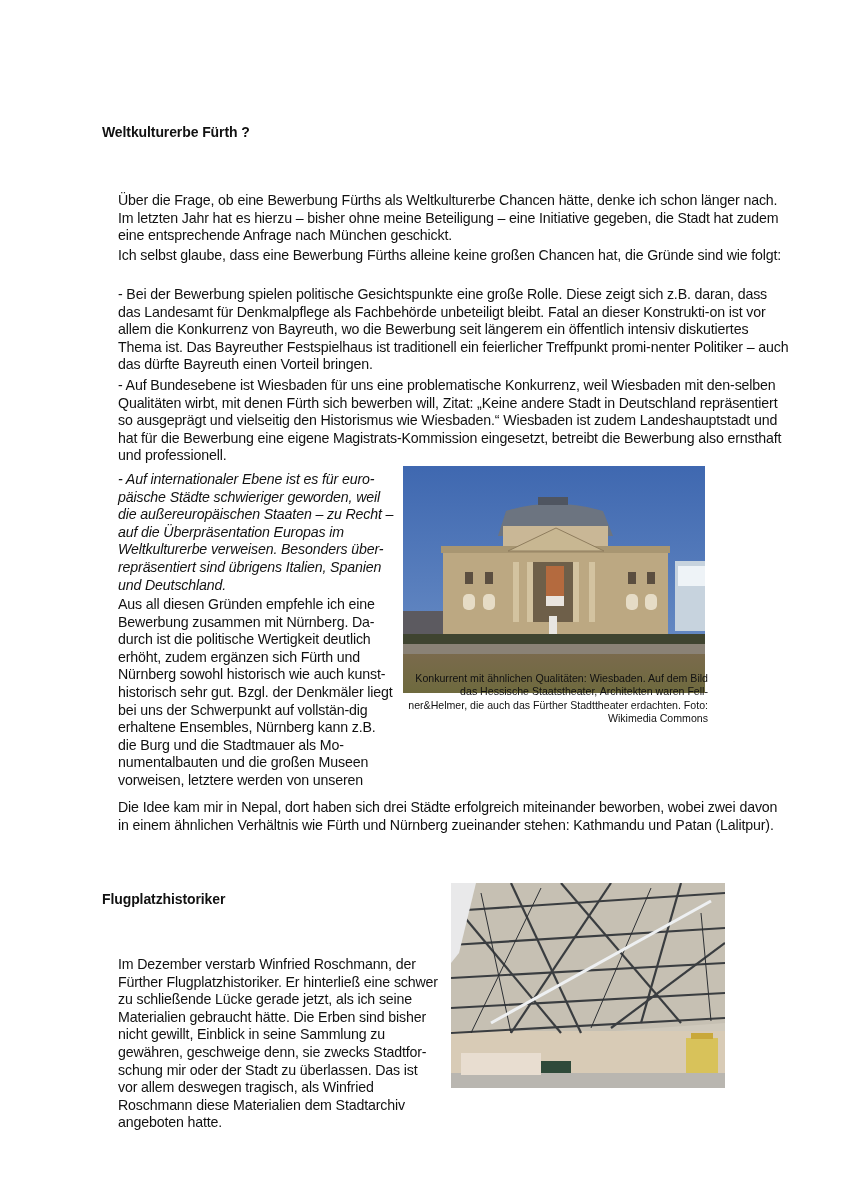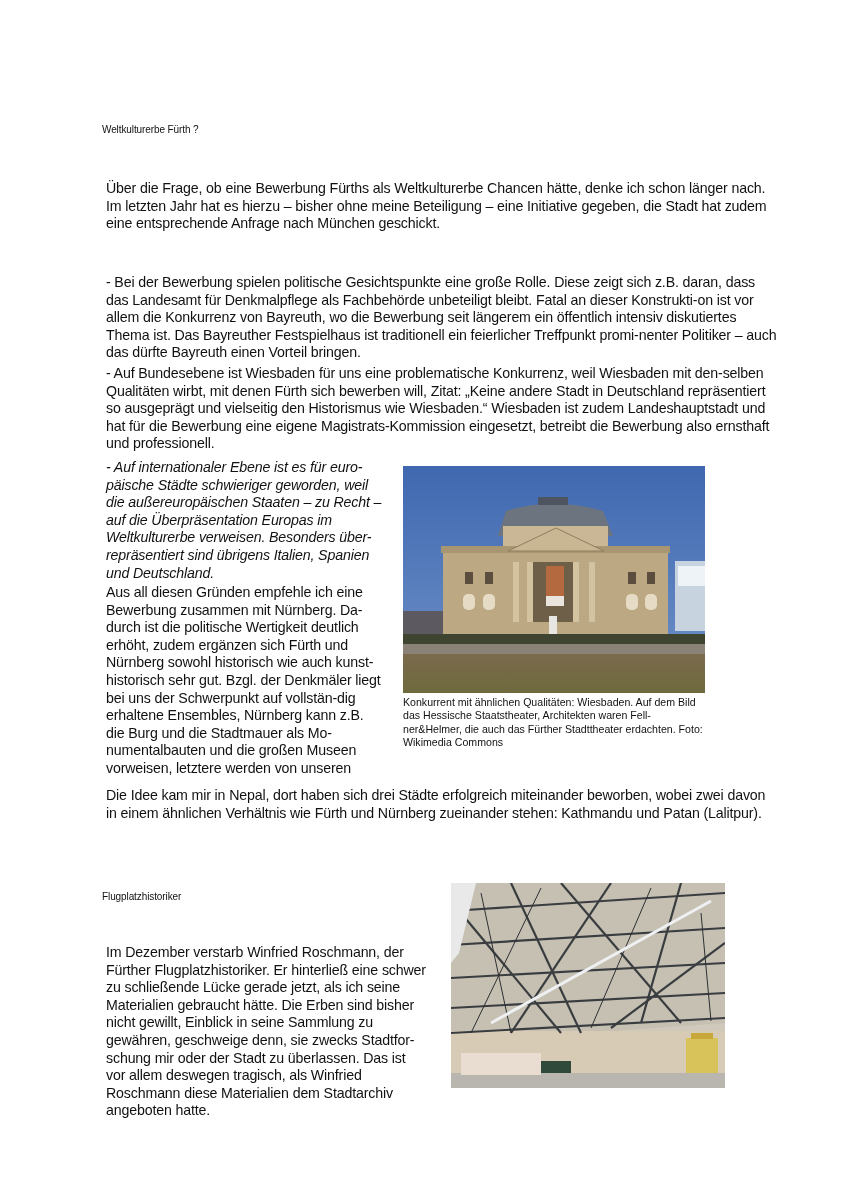--- a/index.html
+++ b/index.html
@@ -1,32 +1,33 @@
 <!DOCTYPE html>
 <html><head>
   <meta charset="utf-8">
   <style>
     html, body { margin: 0; padding: 0; background: #ffffff; }
     body { width: 846px; height: 1197px; position: relative; overflow: hidden;
            font-family: "Liberation Sans", sans-serif; color: #111; }
     .page { position: absolute; left: 0; top: 0; width: 846px; height: 1197px; }
-    .h { position: absolute; font-weight: normal; font-size: 10px; letter-spacing: -0.1px; }
-    .p { position: absolute; font-size: 14.2px; line-height: 17.6px; letter-spacing: -0.15px; margin: 4px; }
+    .h { position: absolute; font-weight: bold; font-size: 14px; letter-spacing: -0.1px; }
+    .p { position: absolute; font-size: 14.2px; line-height: 17.6px; letter-spacing: -0.15px; margin: 16px; }
     .cap { position: absolute; font-size: 10.6px; line-height: 13.4px; margin: 0; color: #111; }
     .photo { position: absolute; overflow: hidden; }
     .photo svg { display: block; width: 100%; height: 100%; }
   </style>
 </head>
 <body>
 
 <div class="page">
 
   <div class="h" style="left:102px; top:124px;">Weltkulturerbe Fürth ?</div>
 
   <p class="p" style="left:102px; top:176px; width:672px;">Über die Frage, ob eine Bewerbung Fürths als Weltkulturerbe Chancen hätte, denke ich schon länger nach. Im letzten Jahr hat es hierzu – bisher ohne meine Beteiligung – eine Initiative gegeben, die Stadt hat zudem eine entsprechende Anfrage nach München geschickt.</p>
+  <p class="p" style="left:102px; top:231px; width:672px;">Ich selbst glaube, dass eine Bewerbung Fürths alleine keine großen Chancen hat, die Gründe sind wie folgt:</p>
   <p class="p" style="left:102px; top:270px; width:672px;">- Bei der Bewerbung spielen politische Gesichtspunkte eine große Rolle. Diese zeigt sich z.B. daran, dass das Landesamt für Denkmalpflege als Fachbehörde unbeteiligt bleibt. Fatal an dieser Konstrukti-on ist vor allem die Konkurrenz von Bayreuth, wo die Bewerbung seit längerem ein öffentlich intensiv diskutiertes Thema ist. Das Bayreuther Festspielhaus ist traditionell ein feierlicher Treffpunkt promi-nenter Politiker – auch das dürfte Bayreuth einen Vorteil bringen.</p>
   <p class="p" style="left:102px; top:361px; width:672px;">- Auf Bundesebene ist Wiesbaden für uns eine problematische Konkurrenz, weil Wiesbaden mit den-selben Qualitäten wirbt, mit denen Fürth sich bewerben will, Zitat: „Keine andere Stadt in Deutschland repräsentiert so ausgeprägt und vielseitig den Historismus wie Wiesbaden.“ Wiesbaden ist zudem Landeshauptstadt und hat für die Bewerbung eine eigene Magistrats-Kommission eingesetzt, betreibt die Bewerbung also ernsthaft und professionell.</p>
   <p class="p" style="left:102px; top:455px; width:278px;font-style:italic;">- Auf internationaler Ebene ist es für euro-päische Städte schwieriger geworden, weil die außereuropäischen Staaten – zu Recht – auf die Überpräsentation Europas im Weltkulturerbe verweisen. Besonders über-repräsentiert sind übrigens Italien, Spanien und Deutschland.</p>
   <p class="p" style="left:102px; top:580px; width:278px;">Aus all diesen Gründen empfehle ich eine Bewerbung zusammen mit Nürnberg. Da-durch ist die politische Wertigkeit deutlich erhöht, zudem ergänzen sich Fürth und Nürnberg sowohl historisch wie auch kunst-historisch sehr gut. Bzgl.  der Denkmäler liegt bei uns der Schwerpunkt auf vollstän-dig erhaltene Ensembles, Nürnberg kann z.B. die Burg und die Stadtmauer als Mo-numentalbauten und die großen Museen vorweisen, letztere werden von unseren</p>
 
   <div class="photo" style="left:403px; top:466px; width:302px; height:227px;">
     <svg viewBox="0 0 302 227" preserveAspectRatio="none">
       <defs>
         <linearGradient id="sky" x1="0" y1="0" x2="0" y2="1">
           <stop offset="0" stop-color="#3f68b0"></stop>
@@ -81,21 +82,21 @@
       <rect x="146" y="150" width="8" height="20" fill="#e8e6e2"></rect>
       <rect x="140" y="168" width="20" height="10" fill="#dedcd8"></rect>
 
       <rect x="0" y="168" width="302" height="12" fill="#3f4430"></rect>
 
       <rect x="0" y="178" width="302" height="10" fill="#8a8276"></rect>
 
       <rect x="0" y="188" width="302" height="39" fill="url(#grass)"></rect>
     </svg>
   </div>
-  <p class="cap" style="left:403px; top:696px; width:305px;">Konkurrent mit ähnlichen Qualitäten: Wiesbaden. Auf dem Bild das Hessische Staatstheater, Architekten waren Fell-ner&amp;Helmer, die auch das Fürther Stadttheater erdachten. Foto: Wikimedia Commons</p>
+  <p class="cap" style="left:403px; top:672px; width:305px;text-align:right;">Konkurrent mit ähnlichen Qualitäten: Wiesbaden. Auf dem Bild das Hessische Staatstheater, Architekten waren Fell-ner&amp;Helmer, die auch das Fürther Stadttheater erdachten. Foto: Wikimedia Commons</p>
 
   <p class="p" style="left:102px; top:783px; width:672px;">Die Idee kam mir in Nepal, dort haben sich drei Städte erfolgreich miteinander beworben, wobei zwei davon in einem ähnlichen Verhältnis wie Fürth und Nürnberg zueinander stehen: Kathmandu und Patan (Lalitpur).</p>
 
   <div class="h" style="left:102px; top:891px;">Flugplatzhistoriker</div>
 
   <p class="p" style="left:102px; top:940px; width:320px;">Im Dezember verstarb Winfried Roschmann, der Fürther Flugplatzhistoriker. Er hinterließ eine schwer zu schließende Lücke gerade jetzt, als ich seine Materialien gebraucht hätte. Die Erben sind bisher nicht gewillt, Einblick in seine Sammlung zu gewähren, geschweige denn, sie zwecks Stadtfor-schung mir oder der Stadt zu überlassen. Das ist vor allem deswegen tragisch, als Winfried Roschmann diese Materialien dem Stadtarchiv angeboten hatte.</p>
 
   <div class="photo" style="left:451px; top:883px; width:274px; height:205px;">
     <svg viewBox="0 0 274 205" preserveAspectRatio="none">
       <rect x="0" y="0" width="274" height="205" fill="#cfc9bc"></rect>

